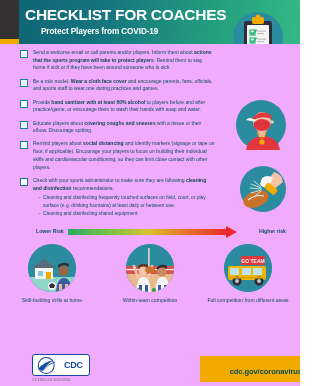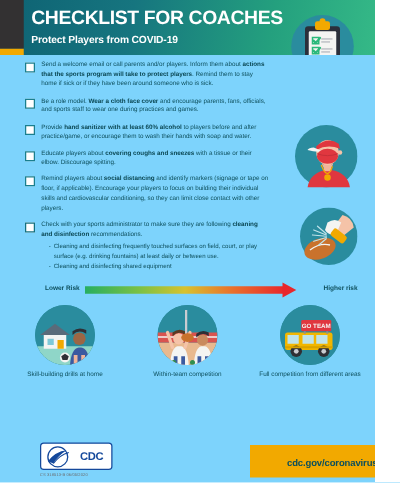--- a/index.html
+++ b/index.html
@@ -2,21 +2,21 @@
 <html><head>
 <meta charset="utf-8">
 <style>
   * { box-sizing: border-box; margin: 0; padding: 0; }
   html, body {
     width: 300px; height: 386px;
     background: #ffffff;
     font-family: "Liberation Sans", sans-serif;
     overflow: hidden;
   }
-  .page { position: relative; width: 300px; height: 386px; background: #7dd3fc; }
+  .page { position: relative; width: 300px; height: 386px; background: #f0abfc; }
 
   
   .header {
     position: relative; height: 44px; width: 300px;
     background: linear-gradient(100deg, #0e6273 0%, #16757f 35%, #24a07e 72%, #35b987 100%);
     overflow: hidden;
   }
   .header-leftbar {
     position: absolute; left: 0; top: 0; width: 19px; height: 39px;
     background: #333132;
@@ -25,21 +25,21 @@
     position: absolute; left: 0; top: 39px; width: 19px; height: 5px;
     background: #f2a900;
   }
   .header-text { position: absolute; left: 25px; top: 7px; }
   .title {
     font-size: 15.5px; font-weight: bold; color: #ffffff;
     letter-spacing: -0.3px; line-height: 1; white-space: nowrap;
   }
   .subtitle {
     font-size: 8.2px; font-weight: bold; color: #ffffff;
-    margin-top: 4px; letter-spacing: -0.1px; white-space: nowrap;
+    margin-top: 4px; letter-spacing: -0.1px; white-space: nowrap; margin-left: 16px;
   }
   .header-clip {
     position: absolute; right: 16px; top: 11px;
     width: 52px; height: 52px;
   }
 
   
   .body { position: relative; padding: 5px 0 0 0; }
   .checklist { width: 196px; margin-left: 20px; }
   .item { display: flex; margin-bottom: 5.5px; }

